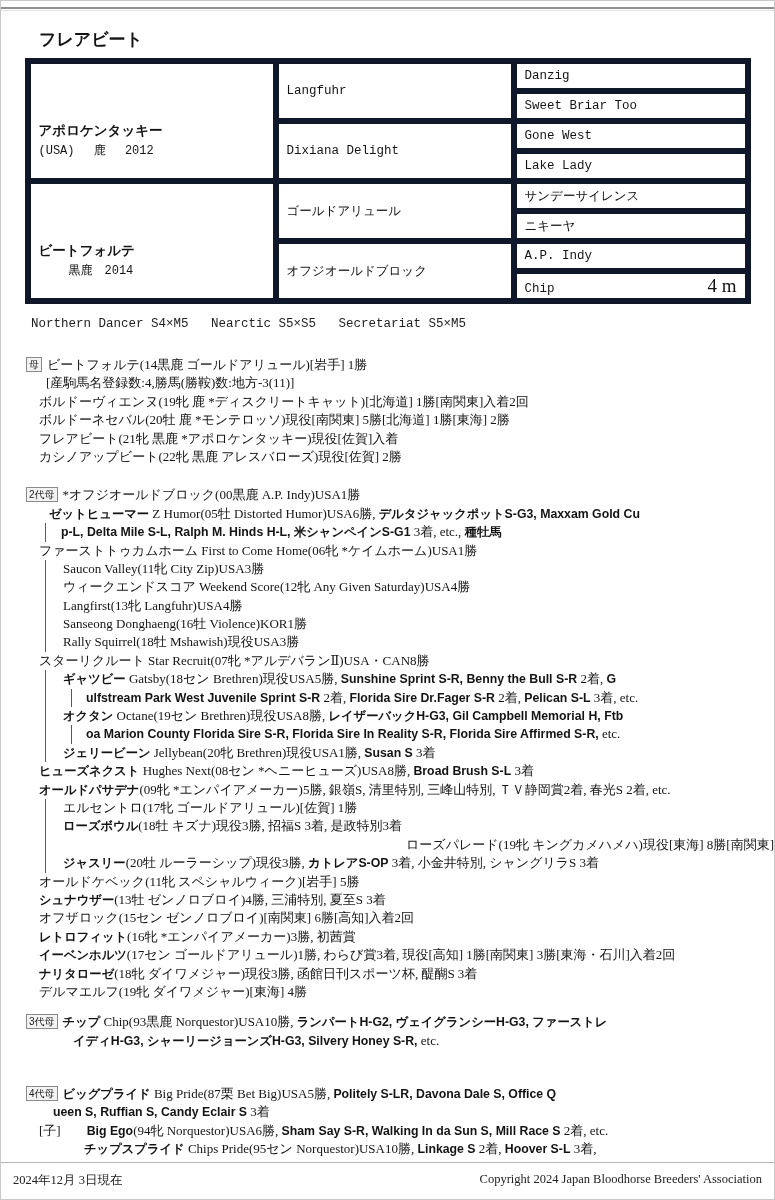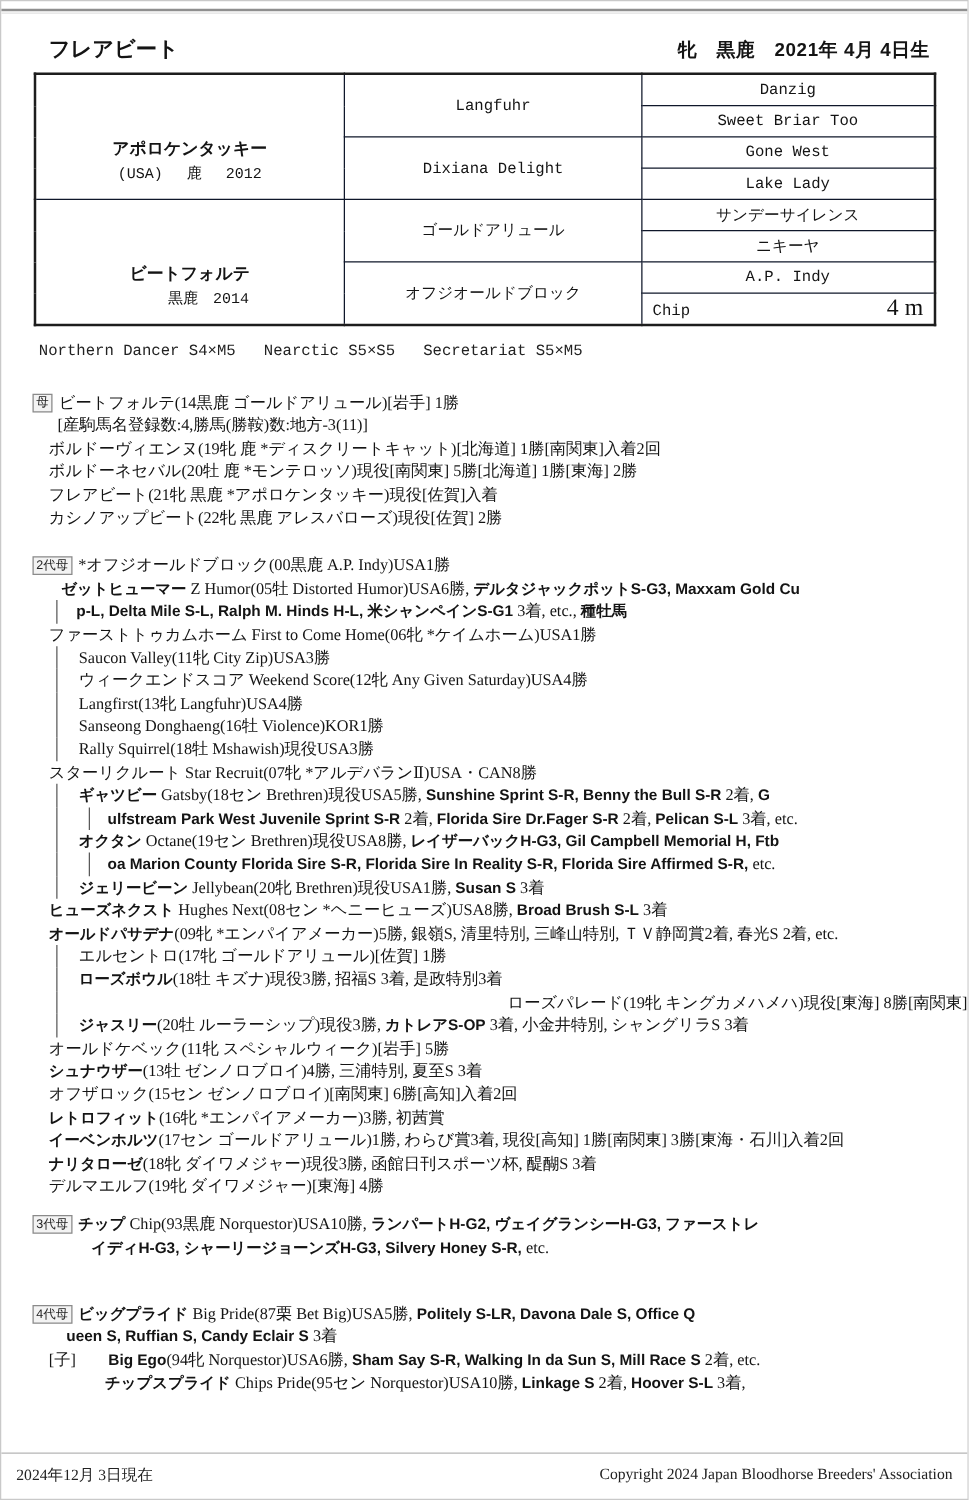--- a/index.html
+++ b/index.html
@@ -12,22 +12,22 @@
   .logo-row{display:flex;justify-content:center;align-items:flex-end;padding-top:8px;height:48px;gap:2px;}
   .brand{font-family:"Liberation Serif",serif;font-size:25px;color:#2e2e2e;letter-spacing:1px;line-height:1;}
   .logo-icon{margin:0 1px -2px 3px;}
   .header-rule{margin-top:6px;border-top:2px solid #8f8f8f;border-bottom:1px solid #e2e2e2;height:1px;}
   
   .title-row{display:flex;justify-content:space-between;align-items:baseline;margin:17px 30px 0 38px;}
   .horse-name{font-family:"Liberation Sans","DejaVu Sans",sans-serif;font-weight:700;font-size:17px;}
   .horse-info{font-family:"Liberation Sans","DejaVu Sans",sans-serif;font-weight:700;font-size:15px;letter-spacing:.5px;}
   
   table.ped{border-collapse:collapse;margin:7px auto 0 auto;width:720px;table-layout:fixed;border:2px solid #1d1d1d;}
-  table.ped td{border:1px solid #0f172a;height:24px;padding:0 8px;vertical-align:middle;
-    font-family:"Liberation Mono","DejaVu Sans Mono",monospace;font-size:12.5px;white-space:nowrap;overflow:hidden;text-align:center;}
+  table.ped td{border:6px solid #0f172a;height:24px;padding:0 8px;vertical-align:middle;
+    font-family:"Liberation Mono","DejaVu Sans Mono",monospace;font-size:12.5px;white-space:nowrap;overflow:hidden;}
   .pname{font-family:"Liberation Sans","DejaVu Sans",sans-serif;font-weight:700;font-size:13.5px;margin-top:38px;}
   .psub{font-size:12px;margin-top:2px;}
   td.damcell .psub{padding-left:30px;}
   .chip-cell{display:flex;justify-content:space-between;align-items:baseline;}
   .gen-note{font-size:19px;font-family:"Liberation Serif",serif;color:#111;}
   
   .inbreeding{margin:13px 0 0 30px;font-family:"Liberation Mono","DejaVu Sans Mono",monospace;
     font-size:12.5px;white-space:pre;color:#222;}
   
   .sections{margin-top:25px;}
@@ -45,21 +45,20 @@
 </style>
 </head>
 <body>
 
 <div class="page">
 
   <div class="header-rule"></div>
 
   <div class="title-row">
     <span class="horse-name">フレアビート</span>
-    <span class="horse-info">牝　黒鹿　2021年 4月 4日生</span>
   </div>
 
   <table class="ped">
     <colgroup>
         <col style="width:248px">
         <col style="width:238px">
         <col style="width:234px">
       </colgroup>
     <tbody>
         <tr>

